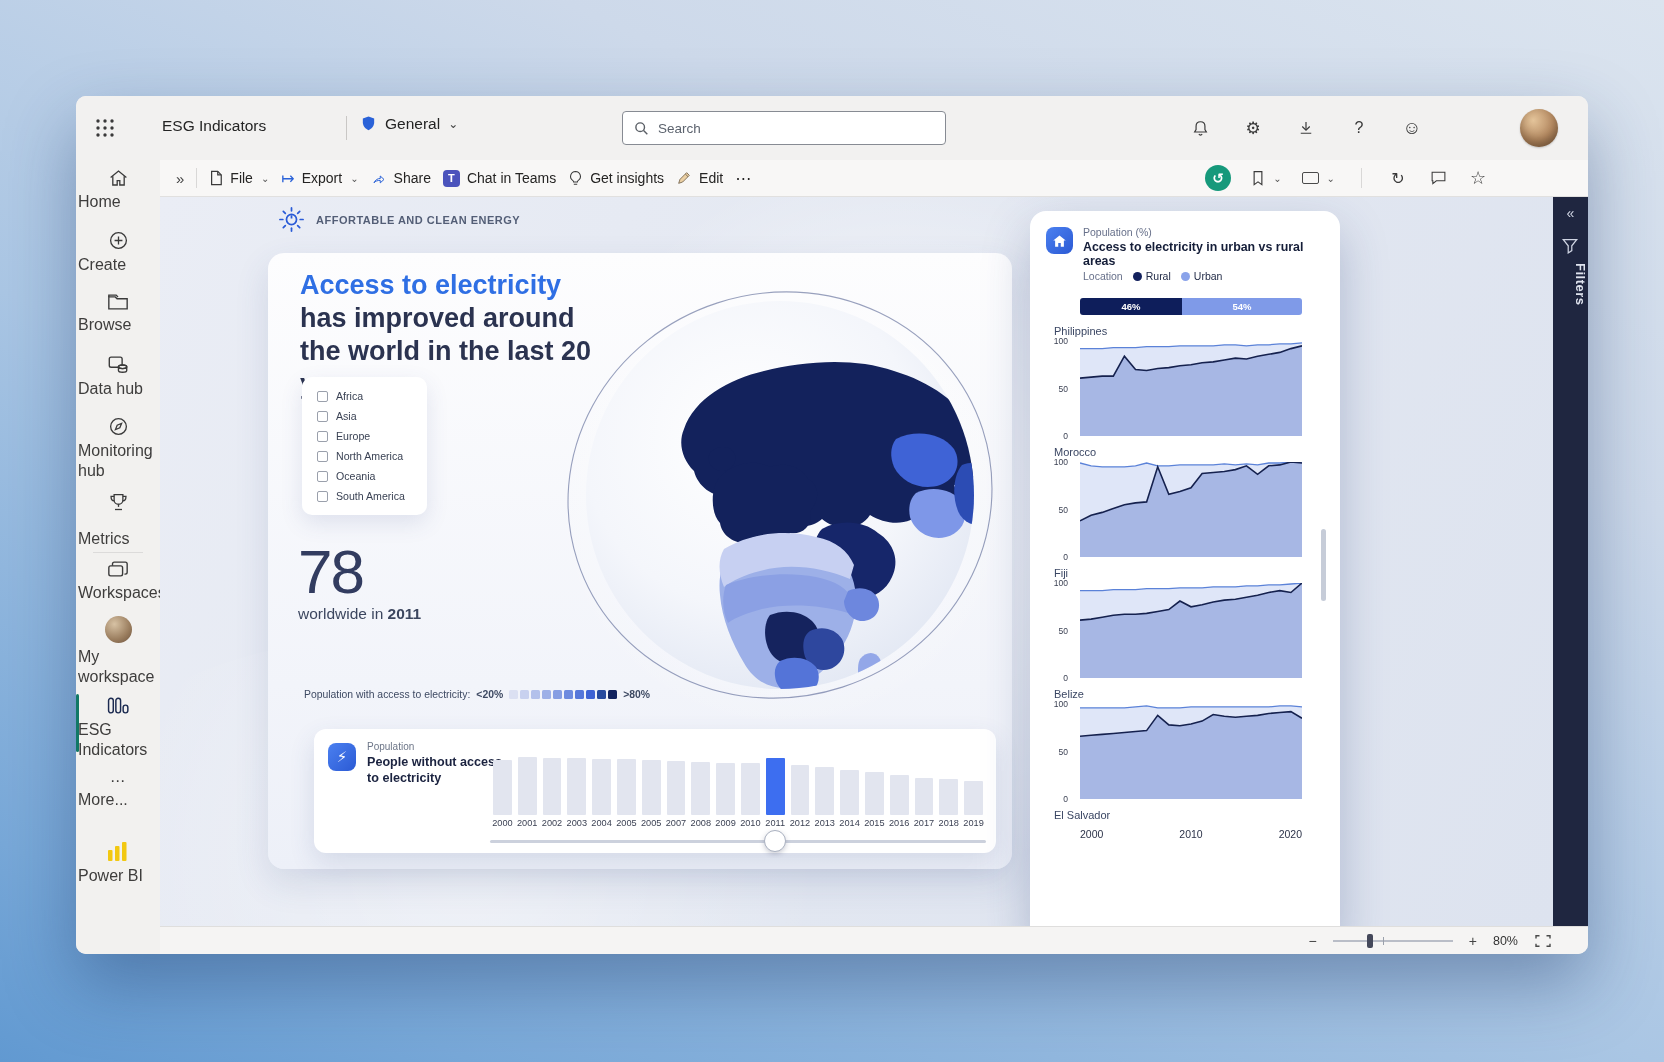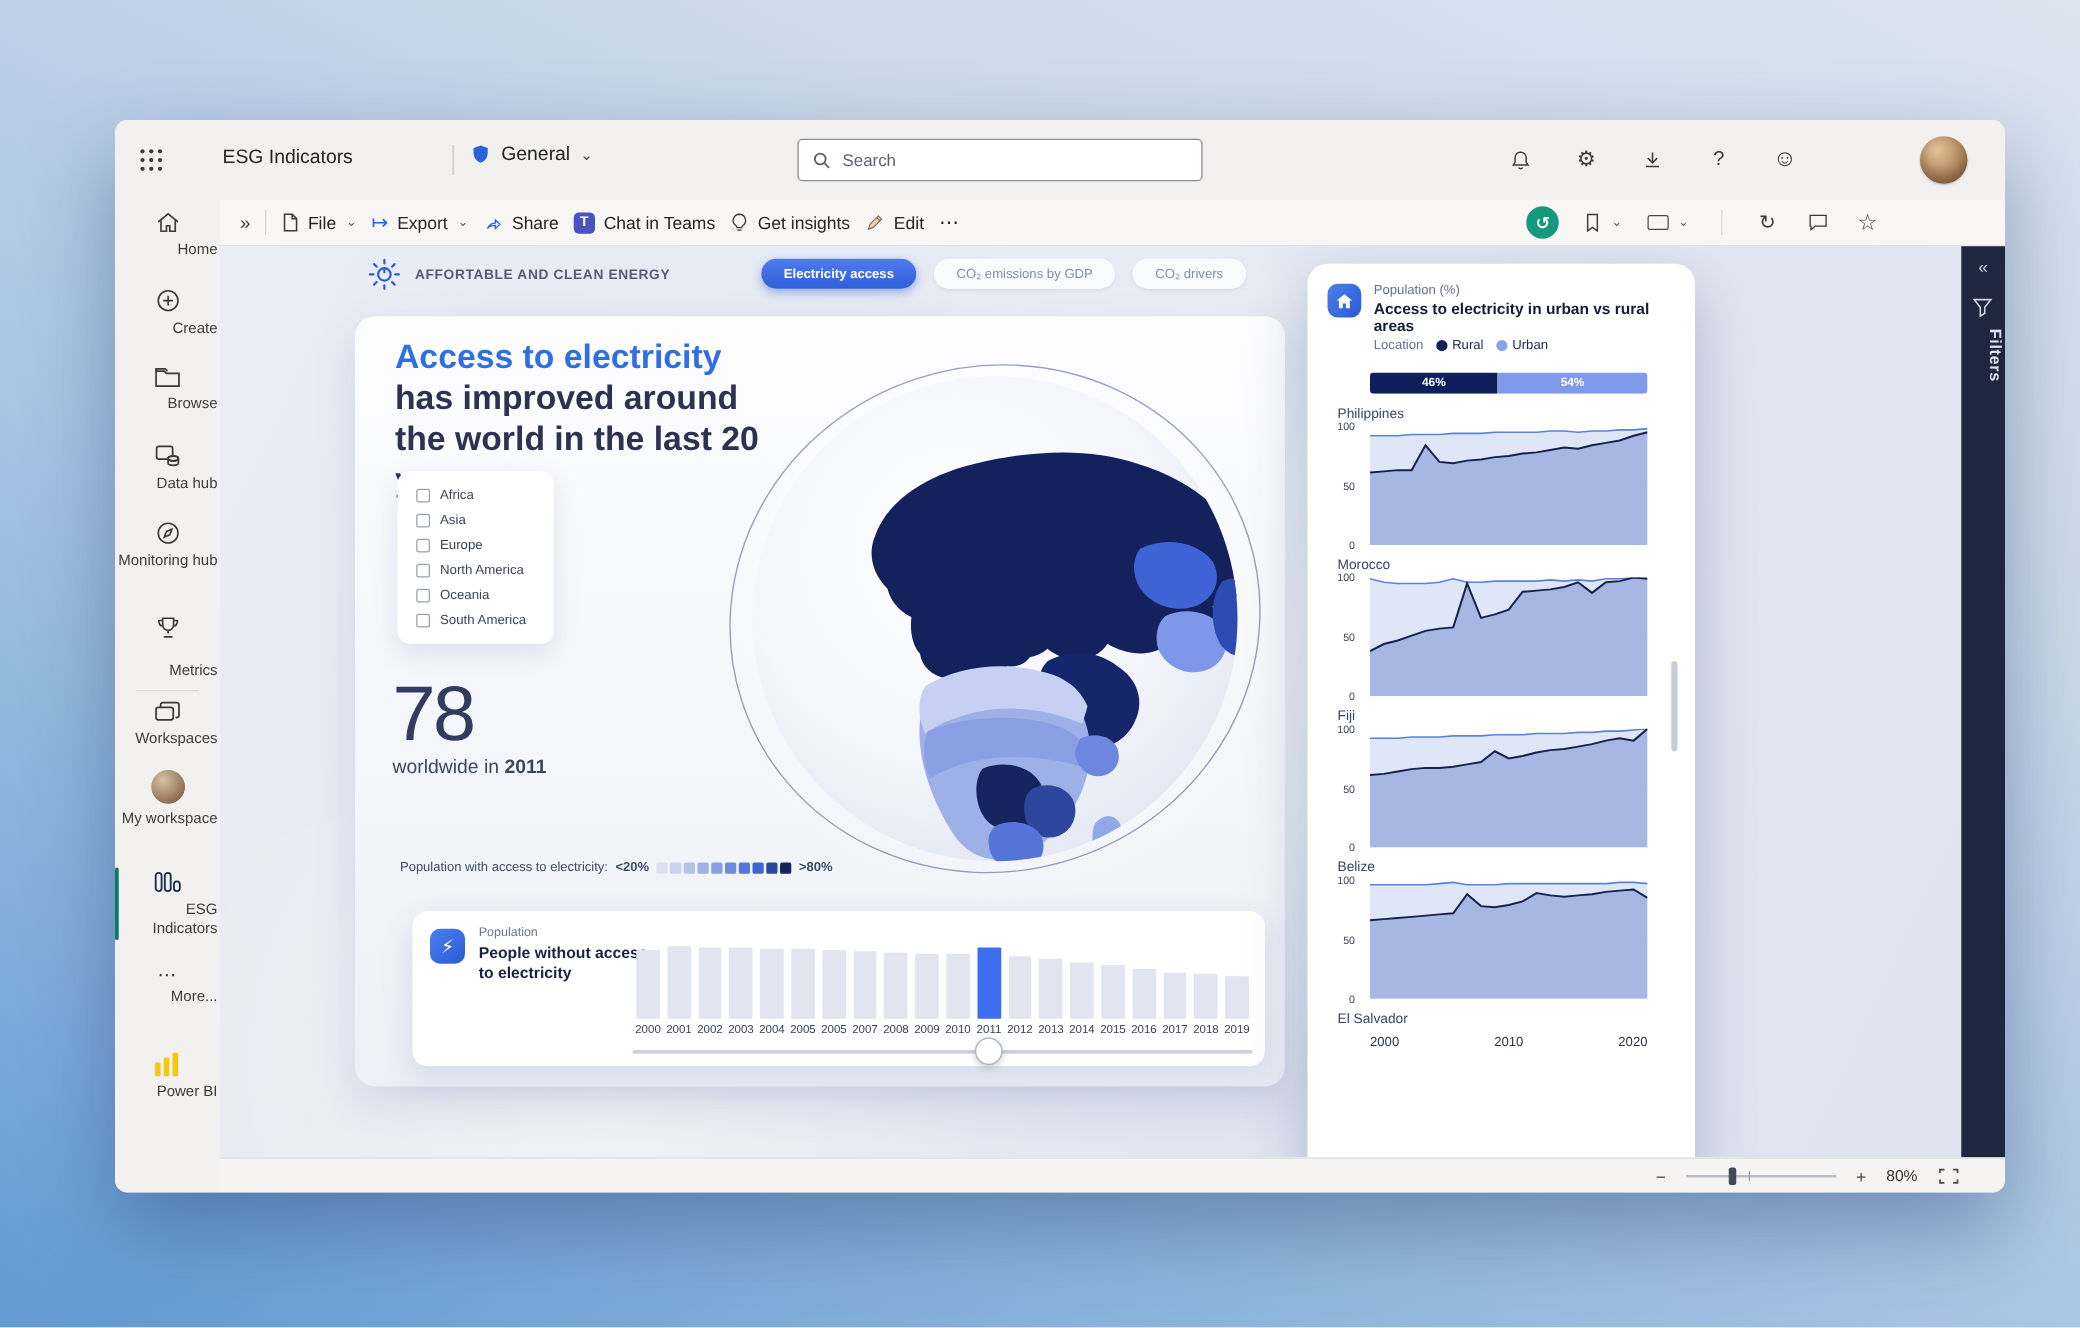--- a/index.html
+++ b/index.html
@@ -1,19 +1,19 @@
 <!DOCTYPE html>
 <html><head>
 <meta charset="utf-8">
 <style>
 *{margin:0;padding:0;box-sizing:border-box;font-family:"Liberation Sans","DejaVu Sans",sans-serif;}
 body{width:1664px;height:1062px;overflow:hidden;}
 .desktop{position:relative;width:1664px;height:1062px;overflow:hidden;
  background:linear-gradient(205deg,#dbe4ef 0%,#cdd9ea 28%,#aac6e4 58%,#78a8d8 88%,#6199d1 100%);}
-.window{position:absolute;left:92px;top:96px;width:1512px;height:858px;background:#f2f1f0;
+.window{position:absolute;left:76px;top:96px;width:1512px;height:858px;background:#f2f1f0;
  border-radius:10px;box-shadow:0 30px 70px rgba(24,54,104,.4);overflow:hidden;padding-left:20px;}
 
 
 .titlebar{position:absolute;left:0;top:0;right:0;height:64px;background:#f2f1f0;}
 .waffle{position:absolute;left:17px;top:20px;width:24px;height:24px;cursor:pointer;}
 .tb-title{position:absolute;left:86px;top:21px;font-size:15.5px;font-weight:500;color:#242424;}
 .tb-sep{position:absolute;left:270px;top:20px;width:1px;height:24px;background:#c9c7c5;}
 .tb-ws{position:absolute;left:284px;top:18px;display:flex;align-items:center;gap:8px;cursor:pointer;}
 .tb-ws-label{font-size:15.5px;color:#242424;}
 .chev{font-size:12px;color:#444;line-height:1;}
@@ -37,21 +37,21 @@
 .tool-chev{font-size:10px;color:#555;margin-left:1px;}
 .toolbar-right{margin-left:auto;display:flex;align-items:center;gap:20px;padding-right:100px;}
 .reset-circle{width:26px;height:26px;border-radius:50%;background:#16997b;color:#fff;display:flex;
  align-items:center;justify-content:center;font-size:14px;font-weight:bold;cursor:pointer;}
 .view-rect{width:17px;height:12px;border:1.6px solid #4a4a4a;border-radius:2px;}
 
 
 .sidebar{position:absolute;left:0;top:64px;bottom:0;width:84px;background:#f2f1ef;}
 .side-item{position:absolute;left:0;width:84px;display:flex;flex-direction:column;align-items:center;
  gap:4px;cursor:pointer;}
-.side-item .lbl{font-size:12px;color:#3e3d3c;text-align:right;line-height:1.25;width:80px;}
+.side-item .lbl{font-size:16px;color:#3e3d3c;text-align:left;line-height:1.25;width:80px;}
 .side-div{position:absolute;left:17px;width:50px;height:1px;background:#dcdbda;}
 .side-active-bar{position:absolute;left:0;width:3px;height:58px;background:#117865;border-radius:2px;}
 .ws-avatar{width:27px;height:27px;border-radius:50%;
  background:radial-gradient(circle at 35% 30%,#d7c2a4,#9a7d5e 60%,#6b513c 100%);}
 
 
 .canvas{position:absolute;left:84px;top:101px;width:1393px;bottom:28px;overflow:hidden;
  background:linear-gradient(115deg,#eaedf5 0%,#e2e7f1 55%,#dde3ef 100%);}
 .deco1{position:absolute;left:330px;top:-60px;width:820px;height:760px;border-radius:50%;
  background:radial-gradient(circle,rgba(255,255,255,.85) 0%,rgba(255,255,255,0) 65%);}
@@ -386,25 +386,20 @@
               <line x1="23" y1="14" x2="26" y2="14"></line>
           <line x1="5.5" y1="5.5" x2="7.6" y2="7.6"></line>
               <line x1="20.4" y1="20.4" x2="22.5" y2="22.5"></line>
           <line x1="5.5" y1="22.5" x2="7.6" y2="20.4"></line>
               <line x1="20.4" y1="7.6" x2="22.5" y2="5.5"></line>
         </g>
           </svg>
     </span>
     <span class="report-head-title">AFFORTABLE AND CLEAN ENERGY</span>
 
-    <div class="pill-group">
-      <span class="pill active">Electricity access</span>
-      <span class="pill">CO₂ emissions by GDP</span>
-      <span class="pill">CO₂ drivers</span>
-    </div>
 
     <section class="main-card">
       <h1 class="headline"><span class="hl">Access to electricity</span><span> has improved around the world in the last 20 years</span></h1>
 
       <div class="chk-card">
         <label class="chk-row">
               <span class="chk"></span>
               <span>Africa</span>
             </label>
         <label class="chk-row">

